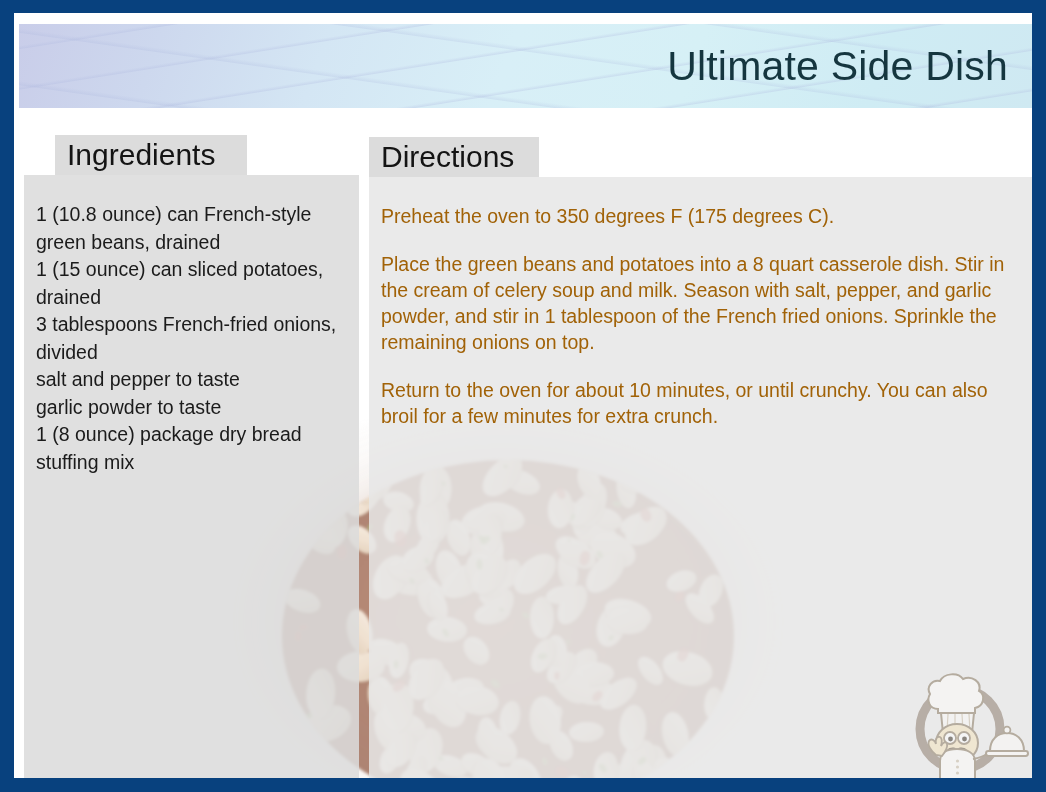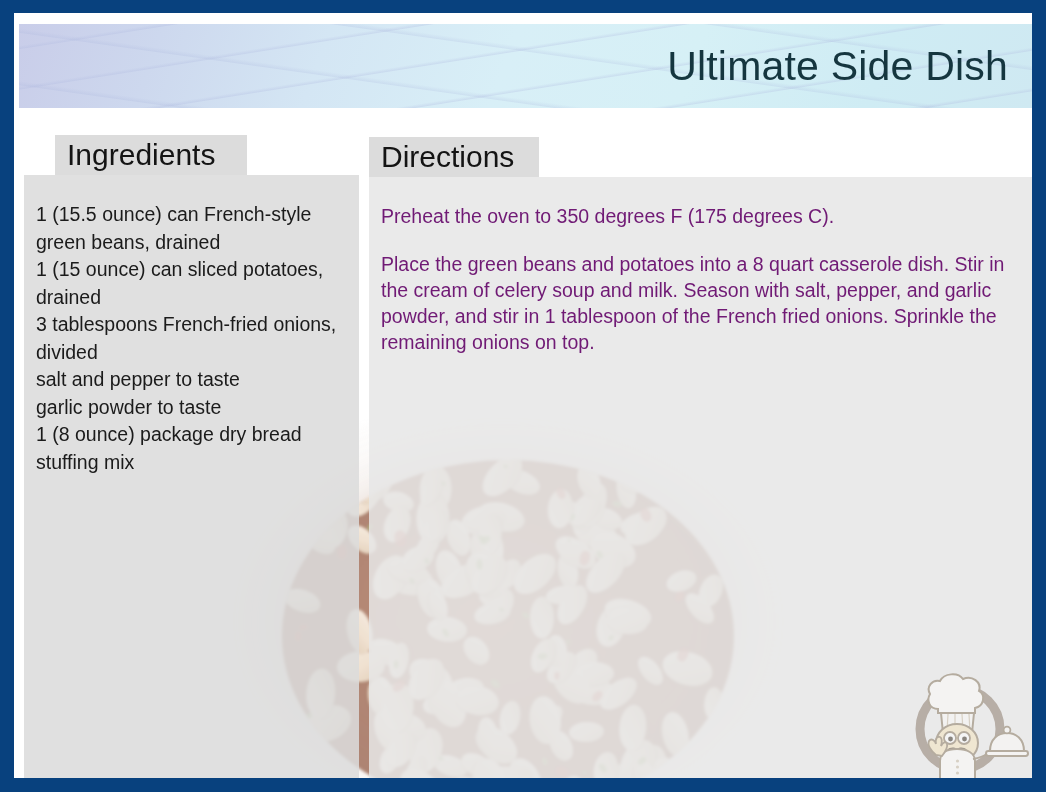--- a/index.html
+++ b/index.html
@@ -200,21 +200,21 @@
   .ing-item {
     font-size: 19.5px;
     line-height: 27.5px;
     color: #1b1b1b;
     white-space: pre-wrap;
   }
 
   .dir-para {
     font-size: 19.5px;
     line-height: 26px;
-    color: #701a75;
+    color: #a16207;
     margin: 0 0 22px 0;
   }
   .dir-para:last-child { margin-bottom: 0; }
 
   
   #chef-logo {
     position: absolute;
     left: 886px;
     top: 638px;
     width: 132px;
@@ -413,36 +413,37 @@
 
     <div id="header">
       <div id="header-title">Ultimate Side Dish</div>
     </div>
 
     <div class="tab" id="tab-ingredients">
       <span class="tab-label">Ingredients</span>
     </div>
     <div class="panel" id="panel-ingredients">
       <ul class="ing-list" id="ingredients-list">
-          <li class="ing-item">1 (15.5 ounce) can French-style green beans, drained</li>
+          <li class="ing-item">1 (10.8 ounce) can French-style green beans, drained</li>
           <li class="ing-item">1 (15 ounce) can sliced potatoes, drained</li>
           <li class="ing-item">3 tablespoons French-fried onions, divided</li>
           <li class="ing-item">salt and pepper to taste</li>
           <li class="ing-item">garlic powder to taste</li>
           <li class="ing-item">1 (8 ounce) package dry bread stuffing mix</li>
         </ul>
     </div>
 
     <div class="tab" id="tab-directions">
       <span class="tab-label">Directions</span>
     </div>
     <div class="panel" id="panel-directions">
       <div id="directions-steps">
           <p class="dir-para">Preheat the oven to 350 degrees F (175 degrees C).</p>
           <p class="dir-para">Place the green beans and potatoes into a 8 quart casserole dish. Stir in the cream of celery soup and milk. Season with salt, pepper, and garlic powder, and stir in 1 tablespoon of the French fried onions. Sprinkle the remaining onions on top.</p>
+          <p class="dir-para">Return to the oven for about 10 minutes, or until crunchy. You can also broil for a few minutes for extra crunch.</p>
         </div>
     </div>
 
     <div id="chef-logo">
       <svg viewBox="0 0 132 132" width="132" height="132" aria-hidden="true">
         <g fill="none" stroke="#8a7a63" stroke-width="2.4">
           <circle cx="60" cy="78" r="40" stroke="#7d6a58" stroke-width="9" opacity="0.85"></circle>
         </g>
 
         <path d="M38 58 C30 58 26 50 30 43 C26 36 32 28 40 30 C44 22 58 21 63 28

